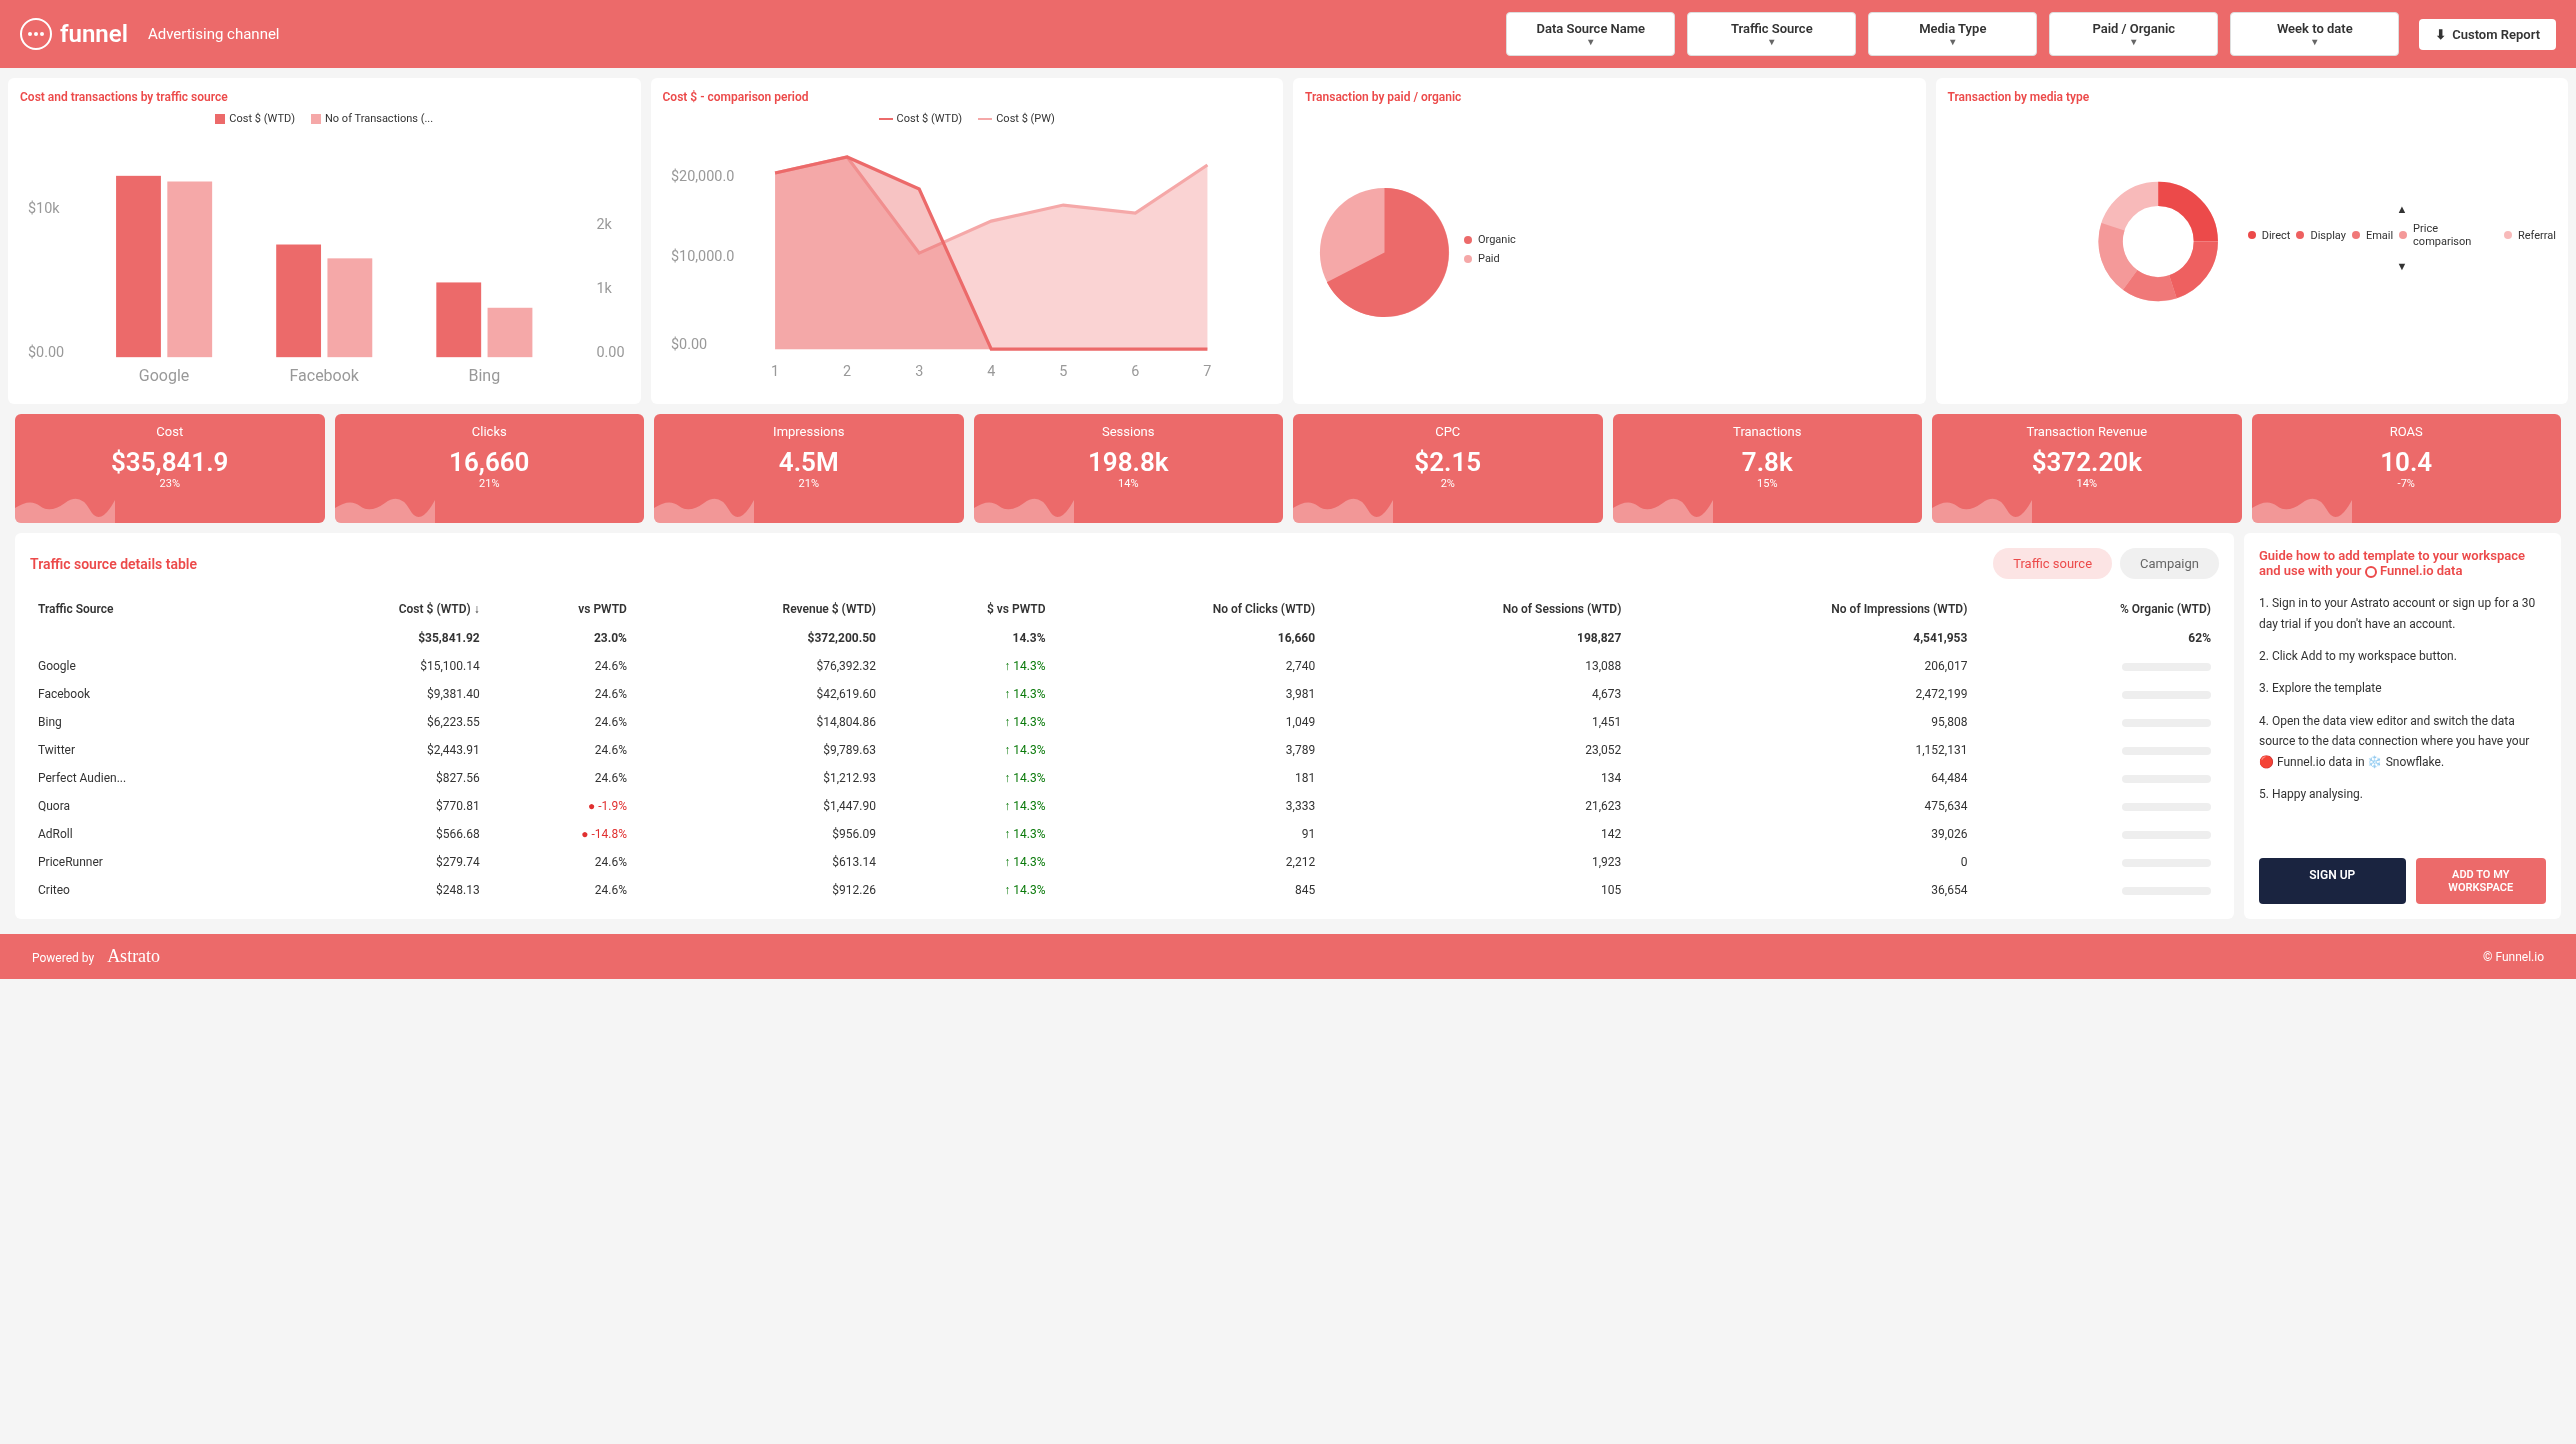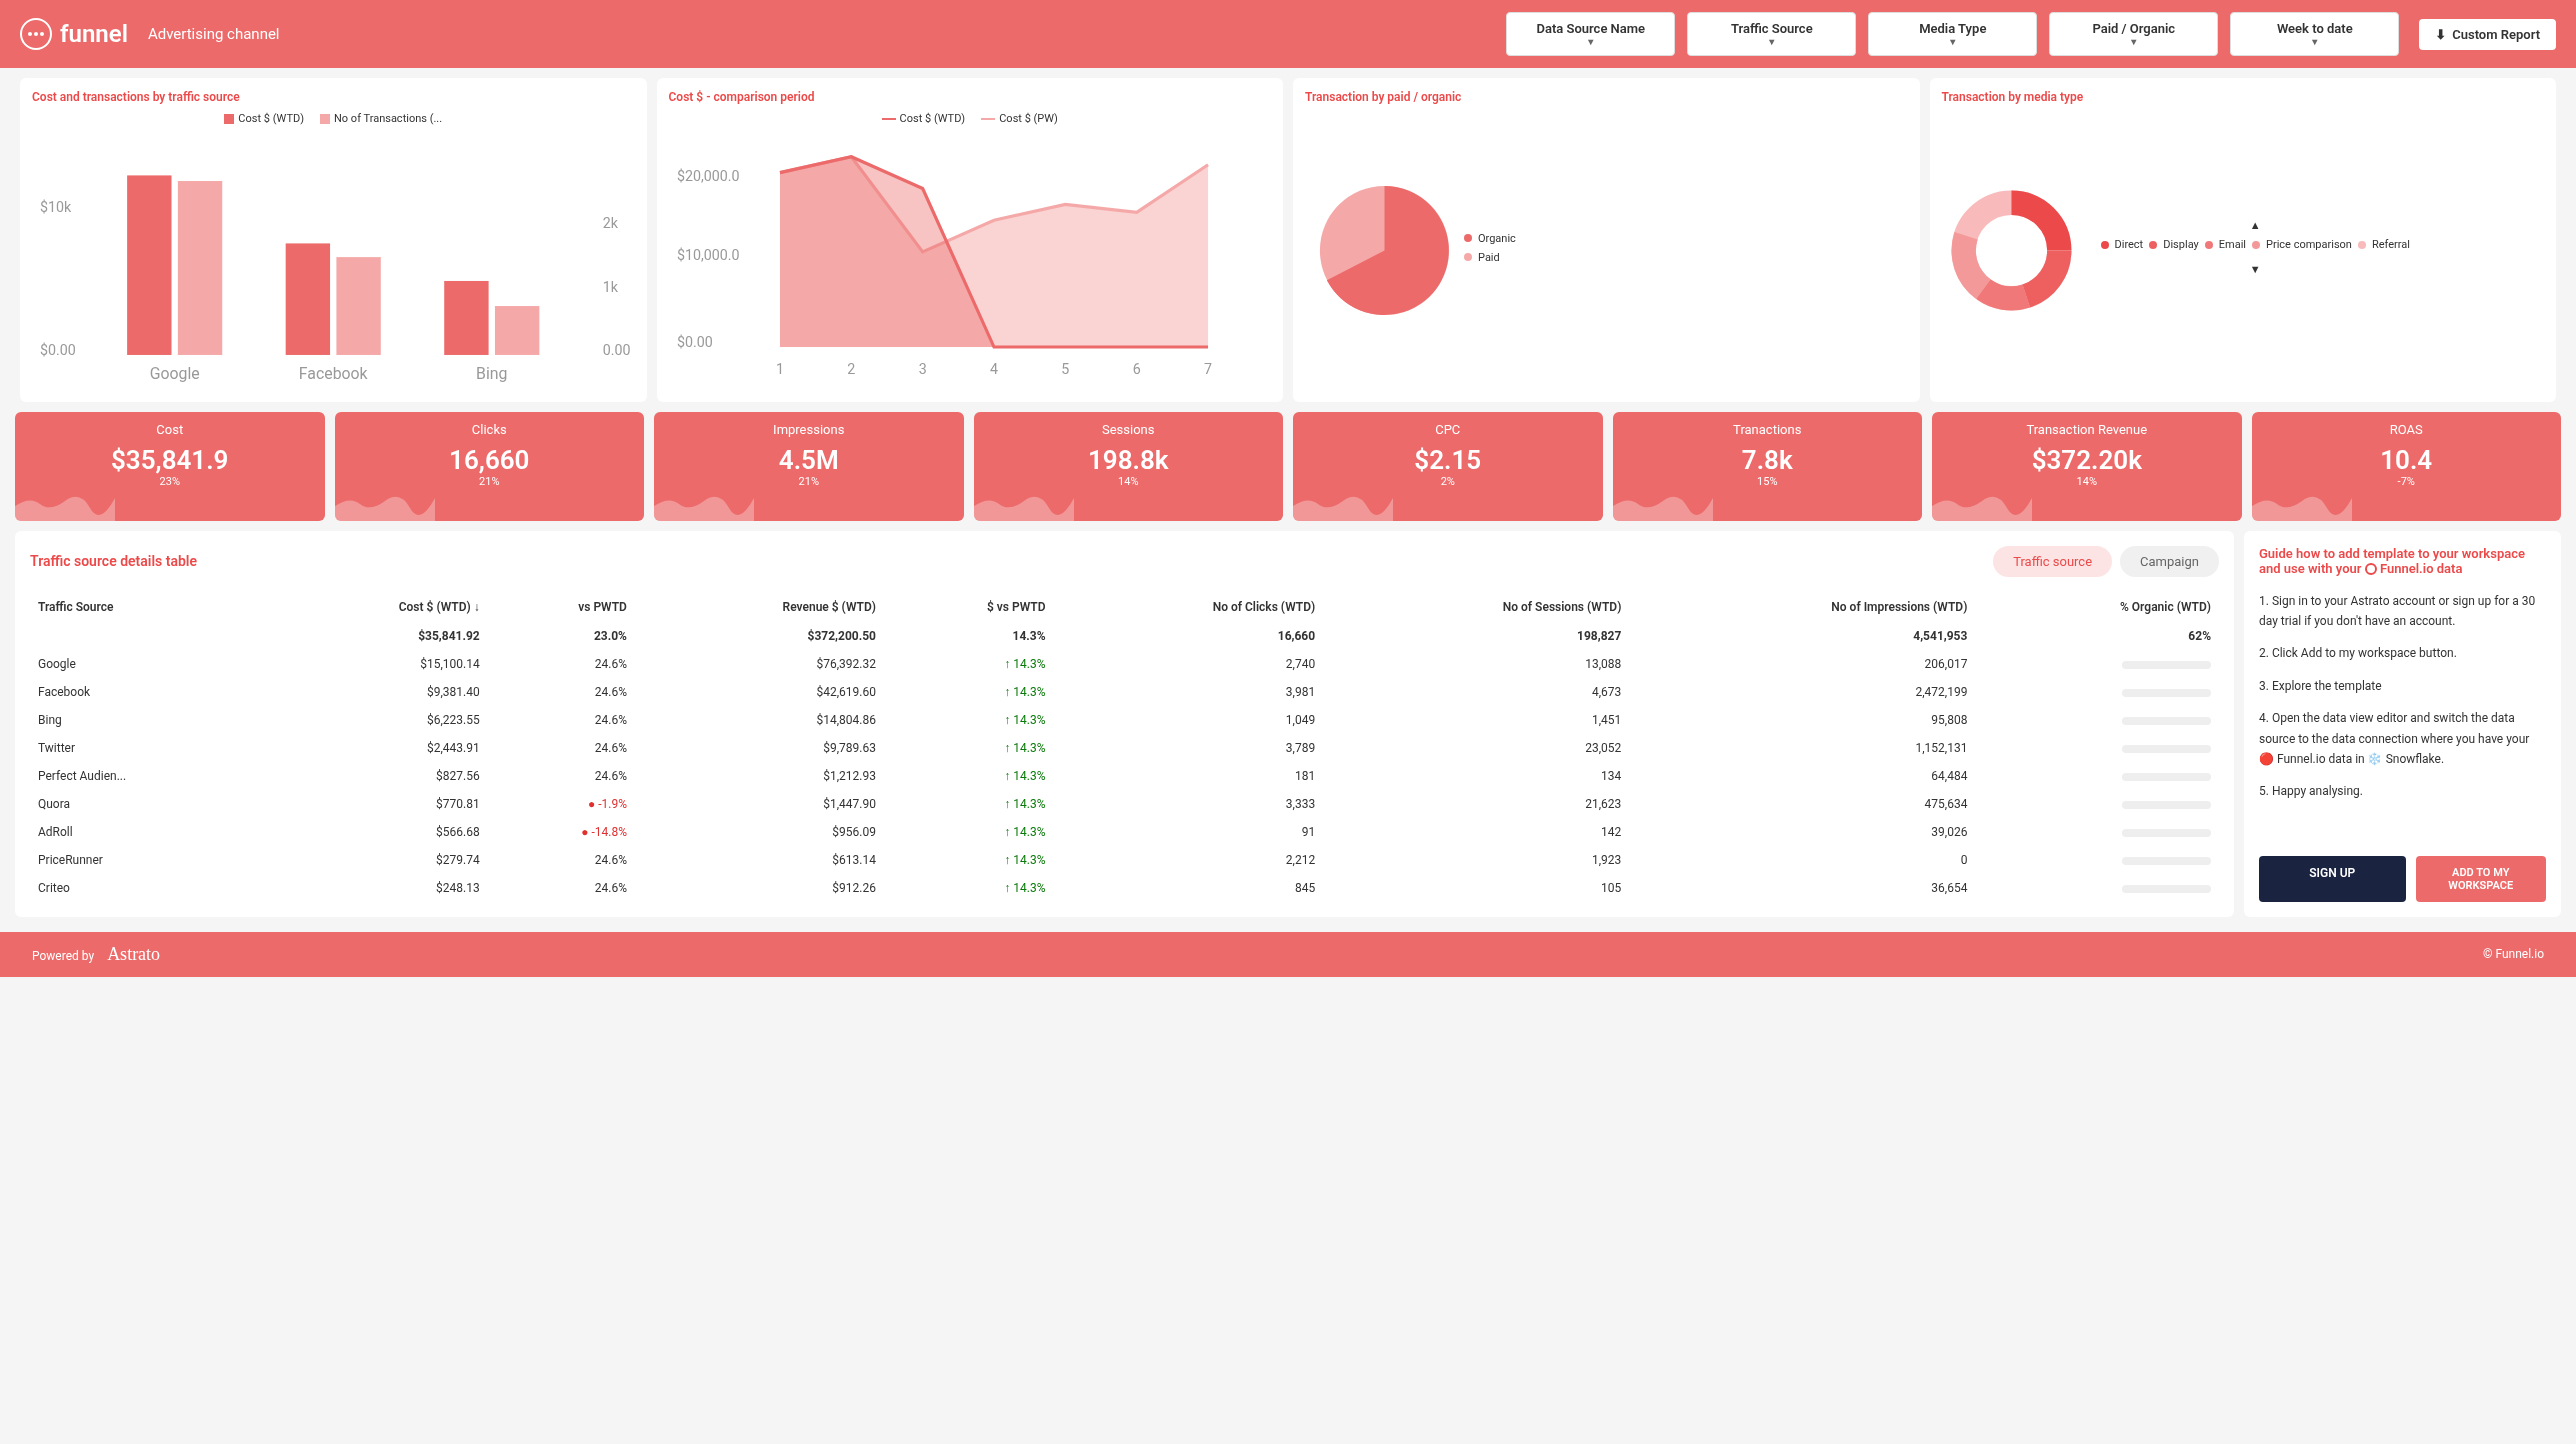--- a/index.html
+++ b/index.html
@@ -7,21 +7,21 @@
 .header { background: #ec6a6a; padding: 12px 20px; display: flex; align-items: center; gap: 20px; }
 .logo { display: flex; align-items: center; gap: 8px; color: white; font-size: 24px; font-weight: 600; }
 .logo-icon { width: 32px; height: 32px; border: 2px solid white; border-radius: 50%; display: flex; align-items: center; justify-content: center; }
 .logo-dots { display: flex; gap: 2px; }
 .logo-dots span { width: 4px; height: 4px; background: white; border-radius: 50%; }
 .header-title { color: white; font-size: 15px; }
 .header-selects { display: flex; gap: 12px; margin-left: auto; }
 .header-select { background: white; border: 1px solid #ddd; border-radius: 4px; padding: 8px 12px; font-size: 13px; font-weight: 600; min-width: 169px; display: flex; justify-content: space-between; align-items: center; cursor: pointer; flex-direction: column; }
 .chev { font-size: 10px; color: #666; }
 .custom-report { background: white; border-radius: 4px; padding: 8px 16px; font-weight: 600; display: flex; align-items: center; gap: 6px; cursor: pointer; }
-.charts-row { display: flex; gap: 10px; padding: 10px 20px; }
+.charts-row { display: flex; gap: 10px; padding: 10px 8px; }
 .chart-card { background: white; border-radius: 6px; padding: 12px; flex: 1; min-height: 198px; }
 .chart-title { color: #ec4a4a; font-size: 12px; font-weight: 600; margin-bottom: 8px; }
 .chart-legend { display: flex; gap: 16px; justify-content: center; font-size: 11px; margin-bottom: 8px; }
 .legend-item { display: flex; align-items: center; gap: 4px; }
 .legend-sq { width: 10px; height: 10px; }
 .legend-dot { width: 8px; height: 8px; border-radius: 50%; }
 .kpis-row { display: flex; gap: 10px; padding: 0 15px 10px; }
 .kpi { background: #ec6a6a; border-radius: 6px; color: white; flex: 1; padding: 10px; text-align: center; position: relative; overflow: hidden; height: 109px; }
 .kpi-label { font-size: 13px; }
 .kpi-value { font-size: 26px; font-weight: 600; margin-top: 8px; }
@@ -178,21 +178,21 @@
             <span class="legend-dot" style="background:#ec6a6a"></span>
             <span>Organic</span>
           </div>
           <div>
             <span class="legend-dot" style="background:#f5a8a8"></span>
             <span>Paid</span>
           </div>
         </div>
     </div>
   </div>
-  <div class="chart-card" style="display:flex;flex-direction:column">
+  <div class="chart-card" style="display:flex;flex-direction:row">
     <div class="chart-title">Transaction by media type</div>
     <div style="display:flex;align-items:center;flex:1;gap:20px">
       <svg viewBox="0 0 160 160" width="139" height="139">
         <circle cx="80" cy="80" r="55" fill="none" stroke="#f8baba" stroke-width="28"></circle>
         <circle cx="80" cy="80" r="55" fill="none" stroke="#ec4a4a" stroke-width="28" stroke-dasharray="86 259" transform="rotate(-90 80 80)"></circle>
         <circle cx="80" cy="80" r="55" fill="none" stroke="#ee6060" stroke-width="28" stroke-dasharray="69 276" transform="rotate(0 80 80)"></circle>
         <circle cx="80" cy="80" r="55" fill="none" stroke="#f07878" stroke-width="28" stroke-dasharray="52 293" transform="rotate(72 80 80)"></circle>
         <circle cx="80" cy="80" r="55" fill="none" stroke="#f49999" stroke-width="28" stroke-dasharray="69 276" transform="rotate(126 80 80)"></circle>
       </svg>
       <div class="donut-legend">

